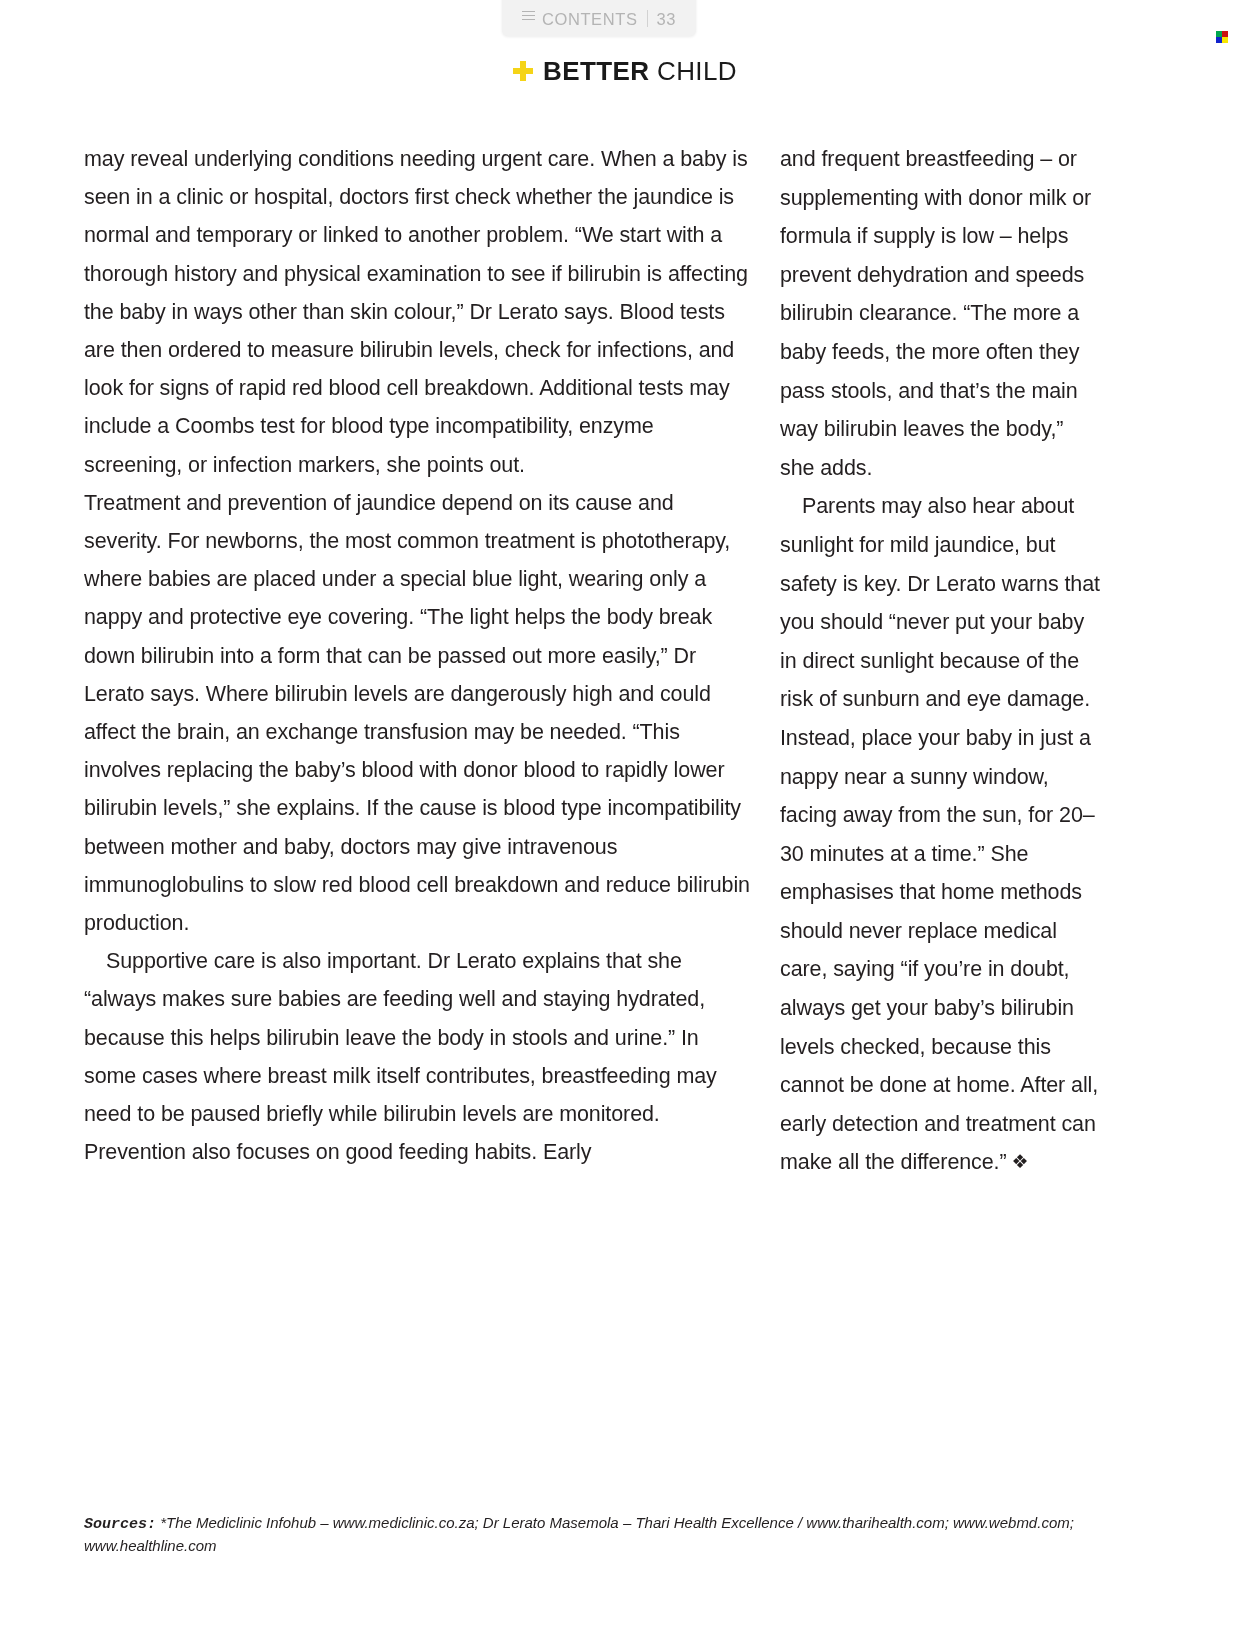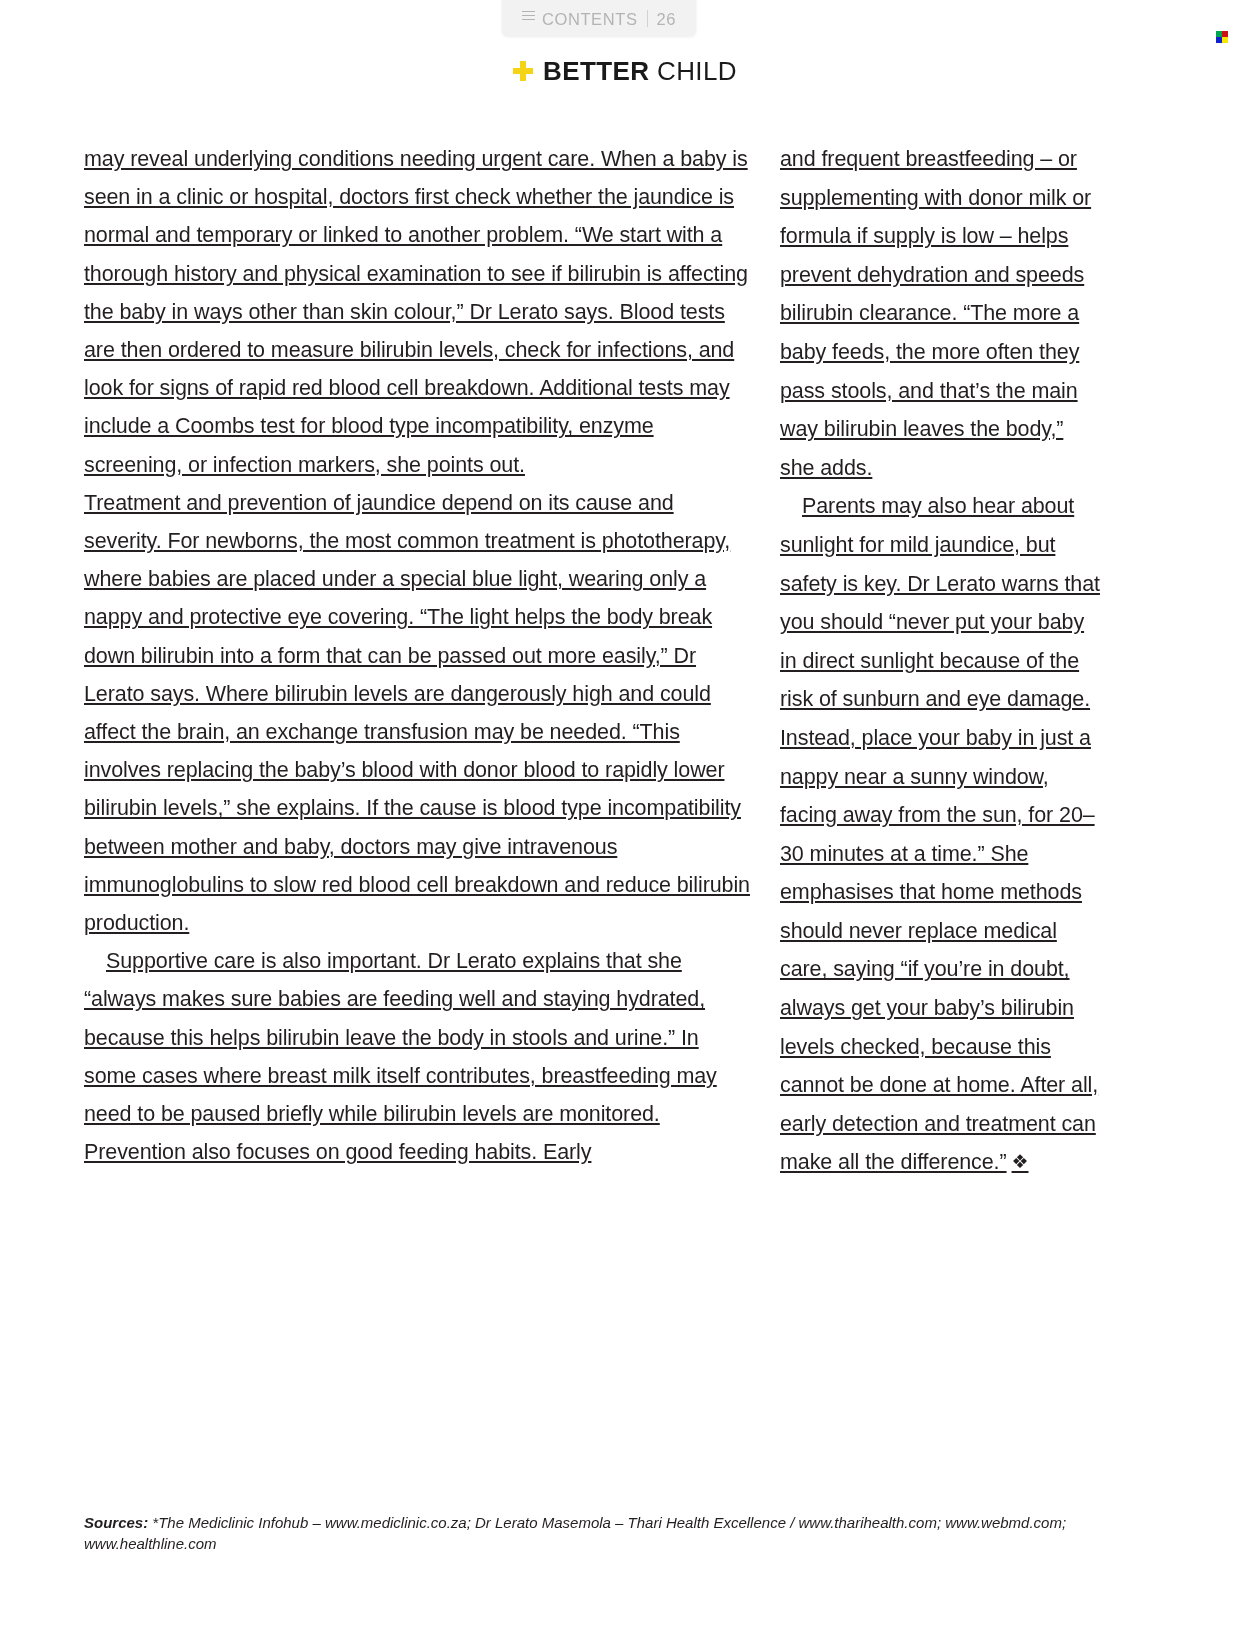--- a/index.html
+++ b/index.html
@@ -115,21 +115,20 @@
   .masthead-title .mh-light { font-weight: 400; color: #1a1a1a; }
 
   
   .article {
     position: absolute;
     left: 84px;
     top: 140px;
     width: 1024px;
     display: flex;
     gap: 28px;
-    text-decoration: underline;
   }
   .col-left  { width: 668px; flex: 0 0 668px; }
   .col-right { width: 322px; flex: 0 0 322px; }
 
   .article p {
     margin: 0;
     font-size: 21.5px;
     line-height: 38.2px;
     color: #231f20;
     font-family: "Liberation Sans", sans-serif;
@@ -166,35 +165,36 @@
     width: 1040px;
     font-size: 15px;
     line-height: 21px;
     font-style: italic;
     color: #231f20;
     font-family: "Liberation Sans", sans-serif;
   }
   .sources b {
     font-weight: 700;
     font-style: italic;
+    font-family: Liberation Mono, monospace;
   }
 </style>
 </head>
 <body>
 
 <div class="contents-tab">
   <div class="contents-inner">
     <span class="hamburger-icon">
       <i></i>
         <i></i>
         <i></i>
     </span>
     <span>CONTENTS</span>
     <span class="contents-divider"></span>
-    <span>26</span>
+    <span>33</span>
   </div>
 </div>
 
 <div class="reg-swatch">
   <span style="background: rgb(0, 166, 79);"></span>
   <span style="background: rgb(204, 17, 17);"></span>
   <span style="background: rgb(17, 34, 204);"></span>
   <span style="background: rgb(247, 230, 0);"></span>
 </div>
 

